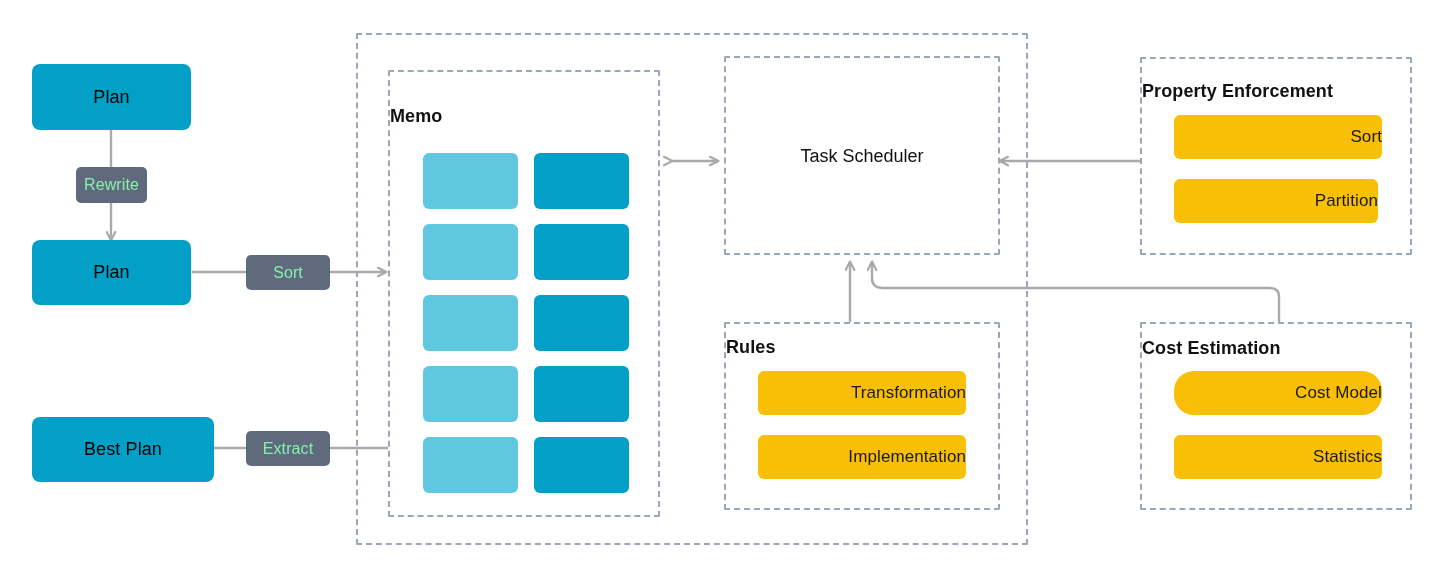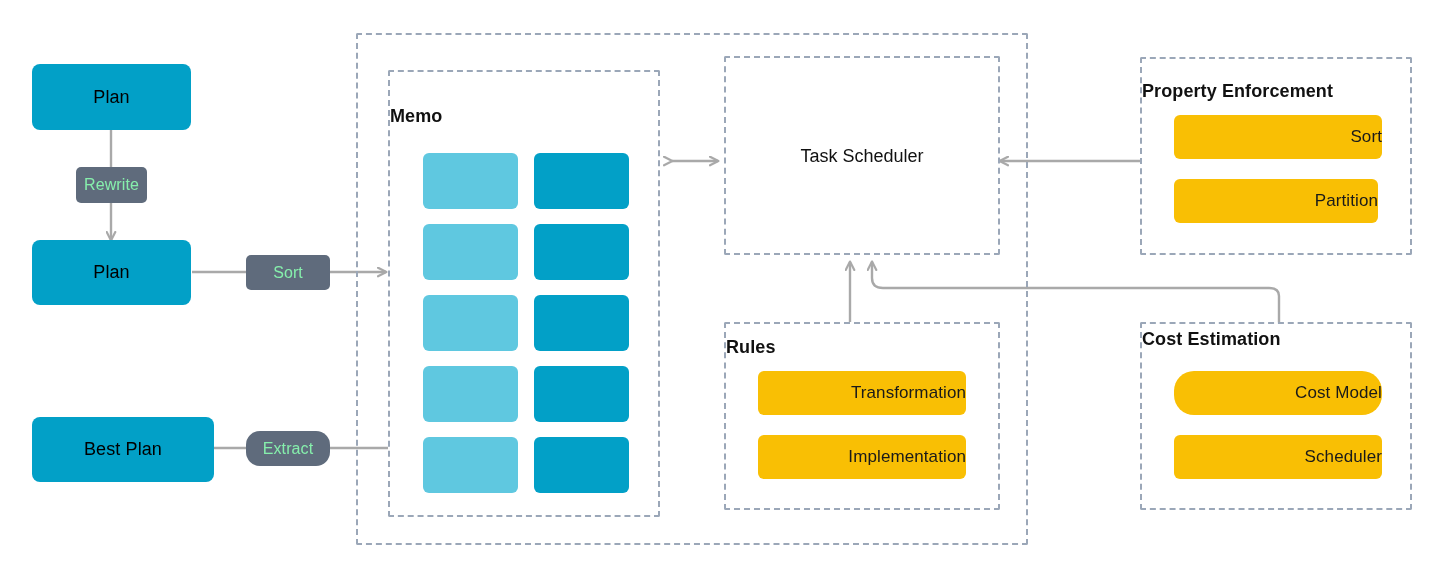--- a/index.html
+++ b/index.html
@@ -133,21 +133,21 @@
   </div>
 
   <div class="node edge-chip" style="left:246px; top:255px; width:84px; height:35px;">
     <span>Sort</span>
   </div>
 
   <div class="node plan-node" style="left:32px; top:417px; width:182px; height:65px;">
     <span>Best Plan</span>
   </div>
 
-  <div class="node edge-chip" style="left:246px; top:431px; width:84px; height:35px;border-radius:14px;">
+  <div class="node edge-chip" style="left:246px; top:431px; width:84px; height:35px;">
     <span>Extract</span>
   </div>
 
   <div class="group" style="left:356px; top:33px; width:672px; height:512px;"></div>
 
   <div class="group" style="left:388px; top:70px; width:272px; height:447px;">
     <div class="group-title" style="top:34px;">Memo</div>
 
     <div class="memo-cell light" style="left:33px; top:81px; width:95px; height:56px;"></div>
     <div class="memo-cell dark" style="left:144px; top:81px; width:95px; height:56px;"></div>
@@ -183,22 +183,22 @@
     <div class="group-title" style="top:22px;">Property Enforcement</div>
     <div class="pill" style="left:32px; top:56px; width:208px; height:44px;">
       <span>Sort</span>
     </div>
     <div class="pill" style="left:32px; top:120px; width:204px; height:44px;">
       <span>Partition</span>
     </div>
   </div>
 
   <div class="group" style="left:1140px; top:322px; width:272px; height:188px;">
-    <div class="group-title" style="top:5px;">Cost Estimation</div>
+    <div class="group-title" style="top:14px;">Cost Estimation</div>
     <div class="pill" style="left:32px; top:47px; width:208px; height:44px;border-radius:20px;">
       <span>Cost Model</span>
     </div>
     <div class="pill" style="left:32px; top:111px; width:208px; height:44px;">
-      <span>Scheduler</span>
+      <span>Statistics</span>
     </div>
   </div>
 
 </div>
 
 </body></html>

